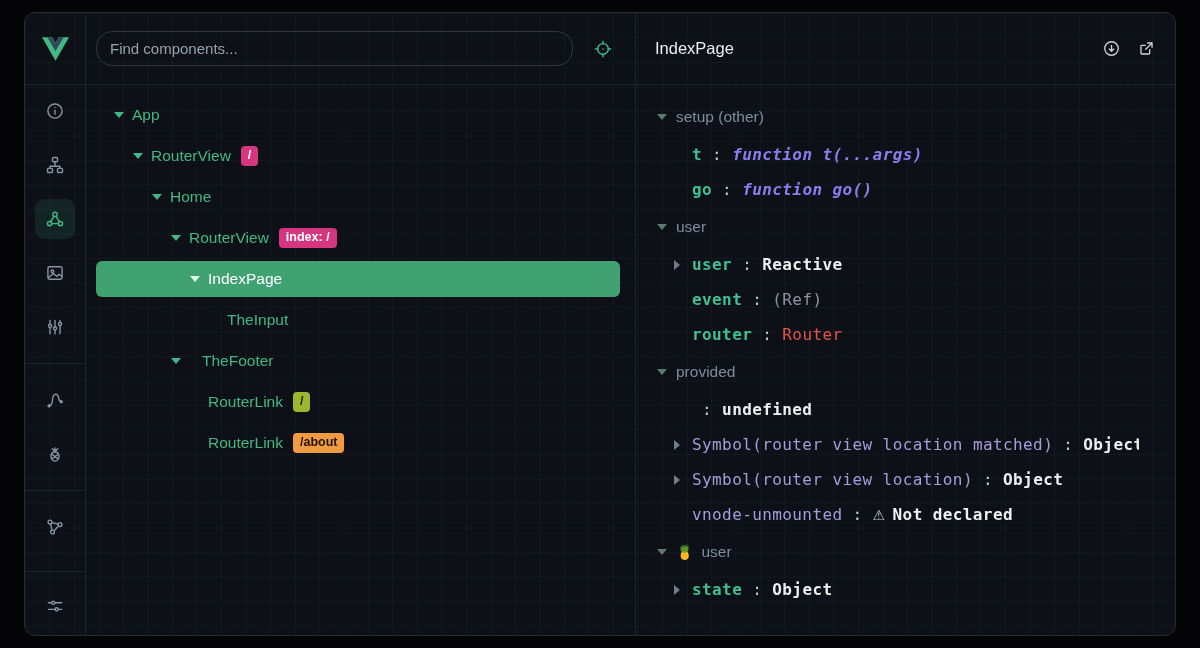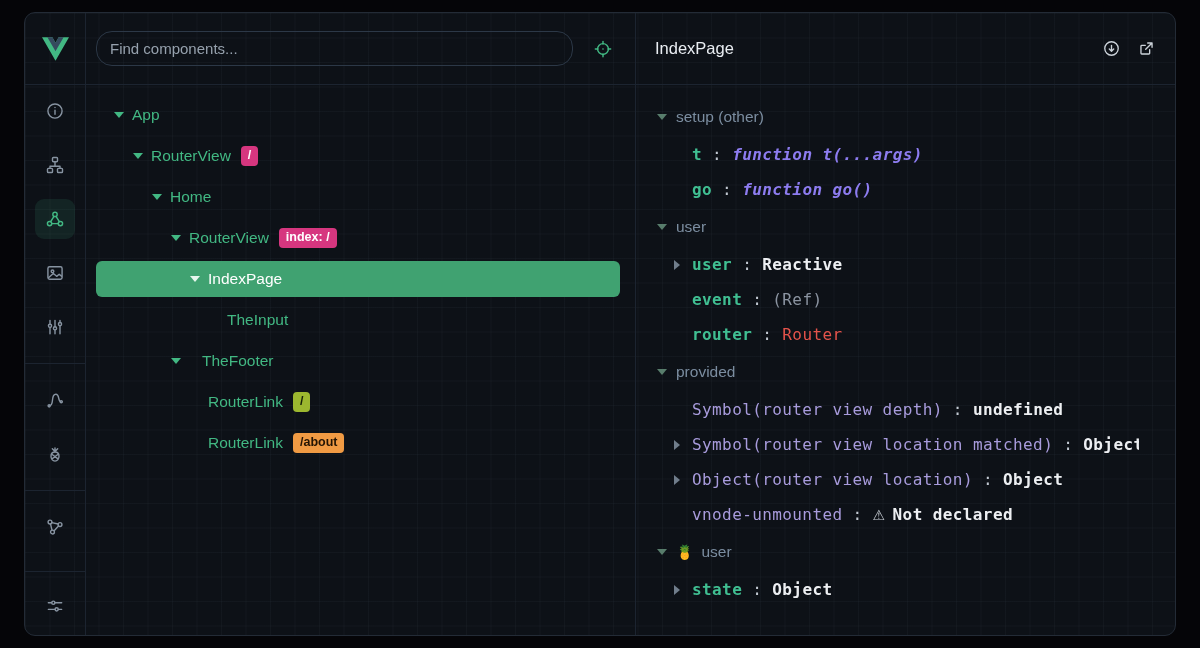--- a/index.html
+++ b/index.html
@@ -273,23 +273,23 @@
         <span class="caret-down"></span>
         <span class="section-title">user</span>
       </div>
       <div class="prop-row"><span class="row-caret"></span><span class="pk-teal">user</span><span class="colon"> : </span><span class="pv-white">Reactive</span></div>
       <div class="prop-row"><span class="pk-teal">event</span><span class="colon"> : </span><span class="pv-gray">(Ref)</span></div>
       <div class="prop-row"><span class="pk-teal">router</span><span class="colon"> : </span><span class="pv-red">Router</span></div>
       <div class="section-header">
         <span class="caret-down"></span>
         <span class="section-title">provided</span>
       </div>
-      <div class="prop-row"><span class="pk-lavender">Symbol(router view depth)</span><span class="colon"> : </span><span class="pv-white">undefined</span></div>
+      <div class="prop-row"><span class="colon"> : </span><span class="pv-white">undefined</span></div>
       <div class="prop-row"><span class="row-caret"></span><span class="pk-lavender">Symbol(router view location matched)</span><span class="colon"> : </span><span class="pv-white">Object</span></div>
-      <div class="prop-row"><span class="row-caret"></span><span class="pk-lavender">Object(router view location)</span><span class="colon"> : </span><span class="pv-white">Object</span></div>
+      <div class="prop-row"><span class="row-caret"></span><span class="pk-lavender">Symbol(router view location)</span><span class="colon"> : </span><span class="pv-white">Object</span></div>
       <div class="prop-row"><span class="pk-lavender">vnode-unmounted</span><span class="colon"> : </span><span class="warn">⚠</span><span class="pv-white">Not declared</span></div>
       <div class="section-header">
         <span class="caret-down"></span>
         <span class="emoji">🍍</span>
         <span class="section-title">user</span>
       </div>
       <div class="prop-row"><span class="row-caret"></span><span class="pk-teal">state</span><span class="colon"> : </span><span class="pv-white">Object</span></div>
     </div>
 
 </div>

